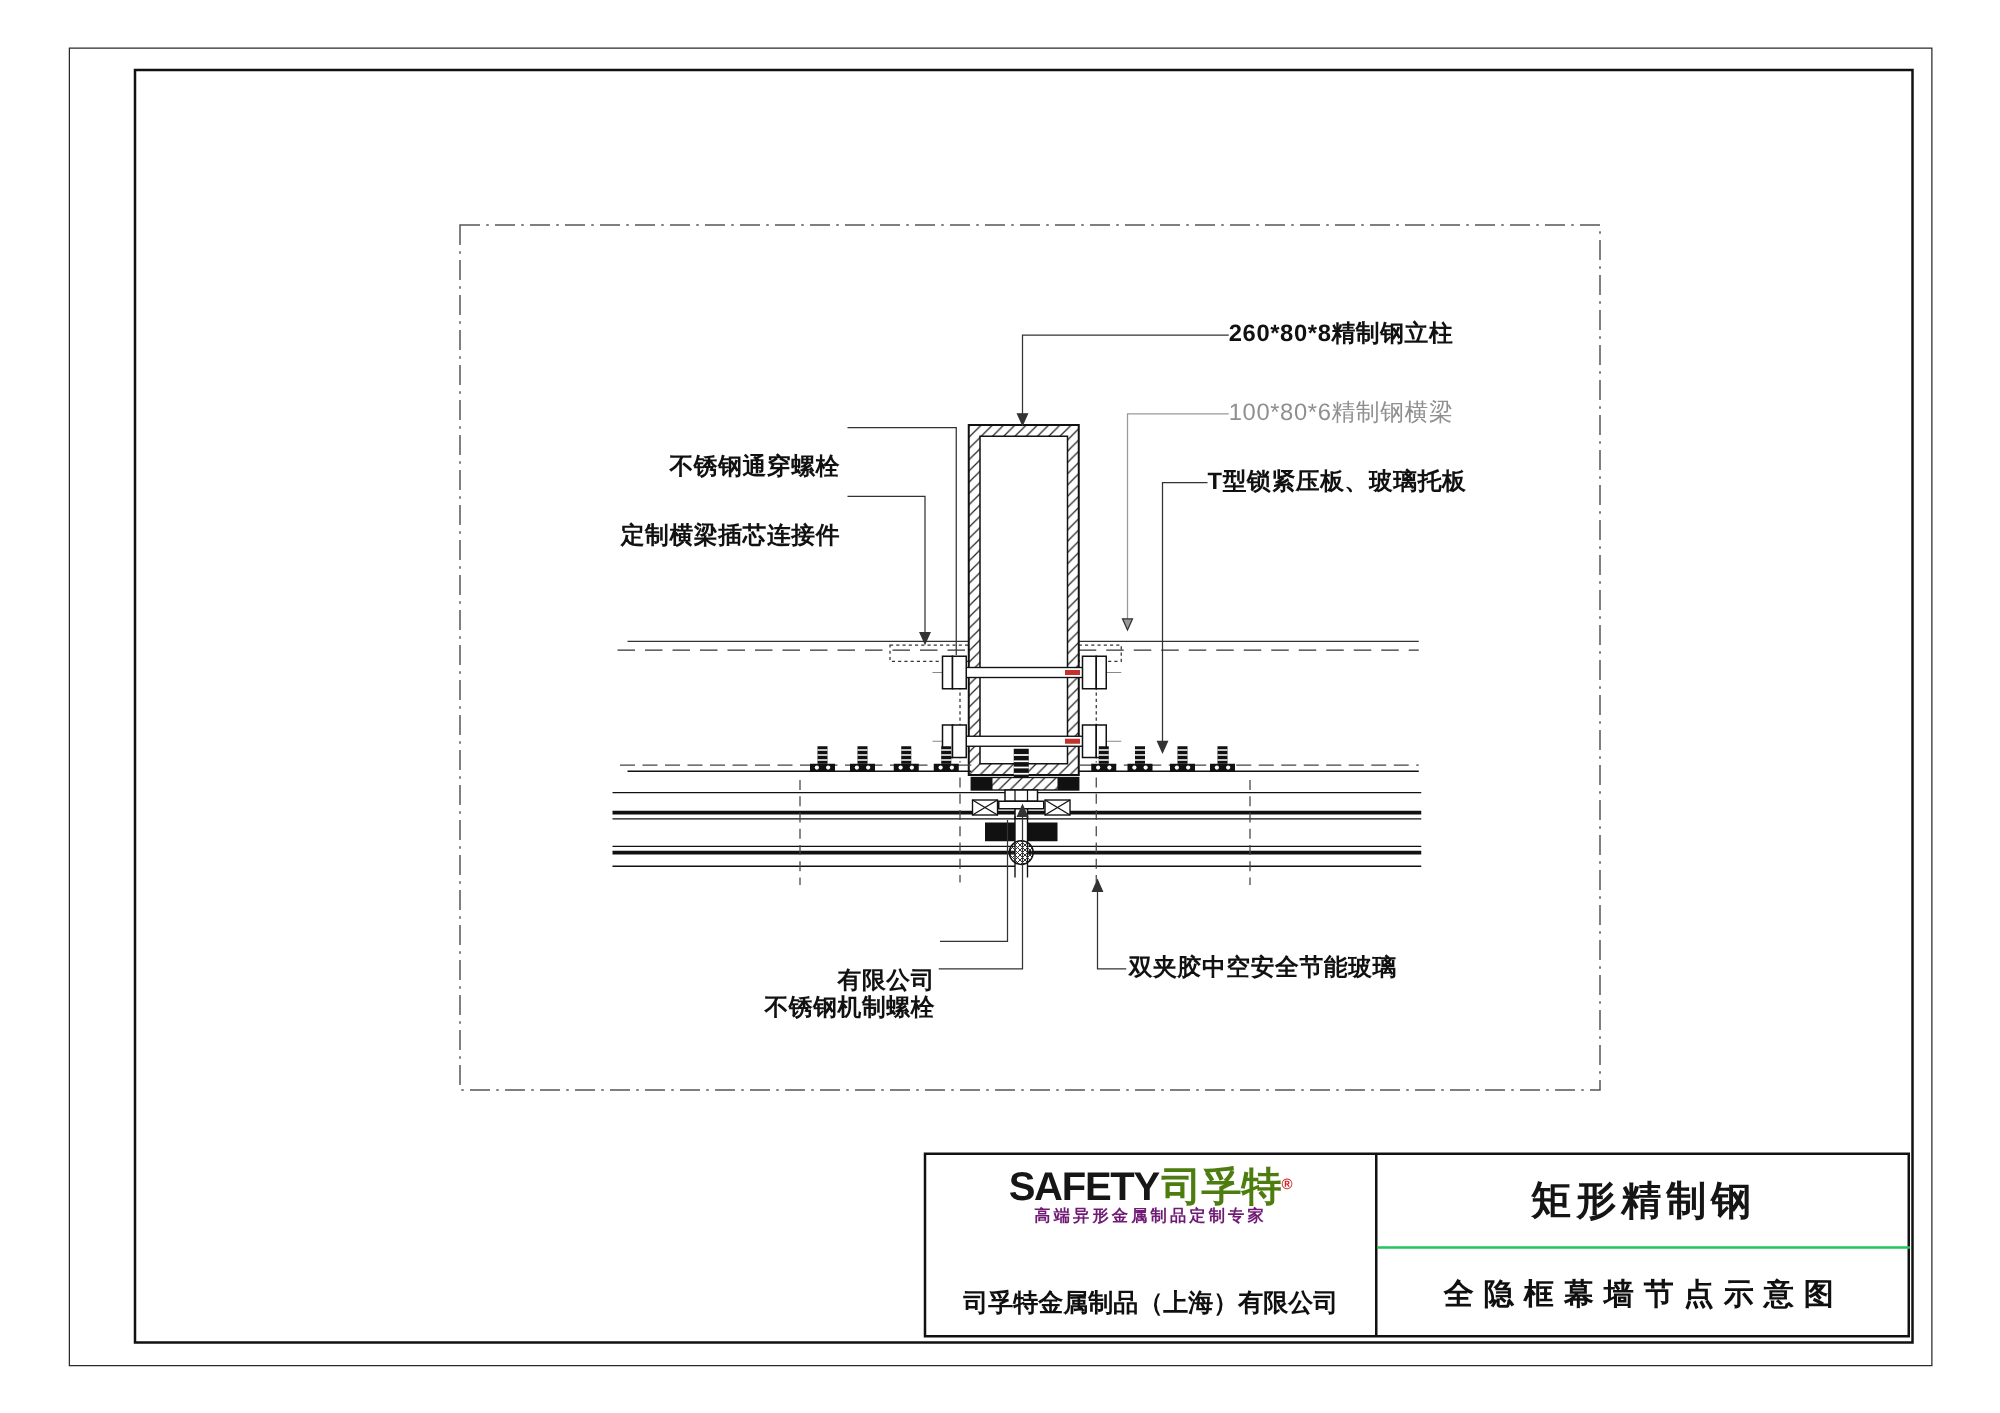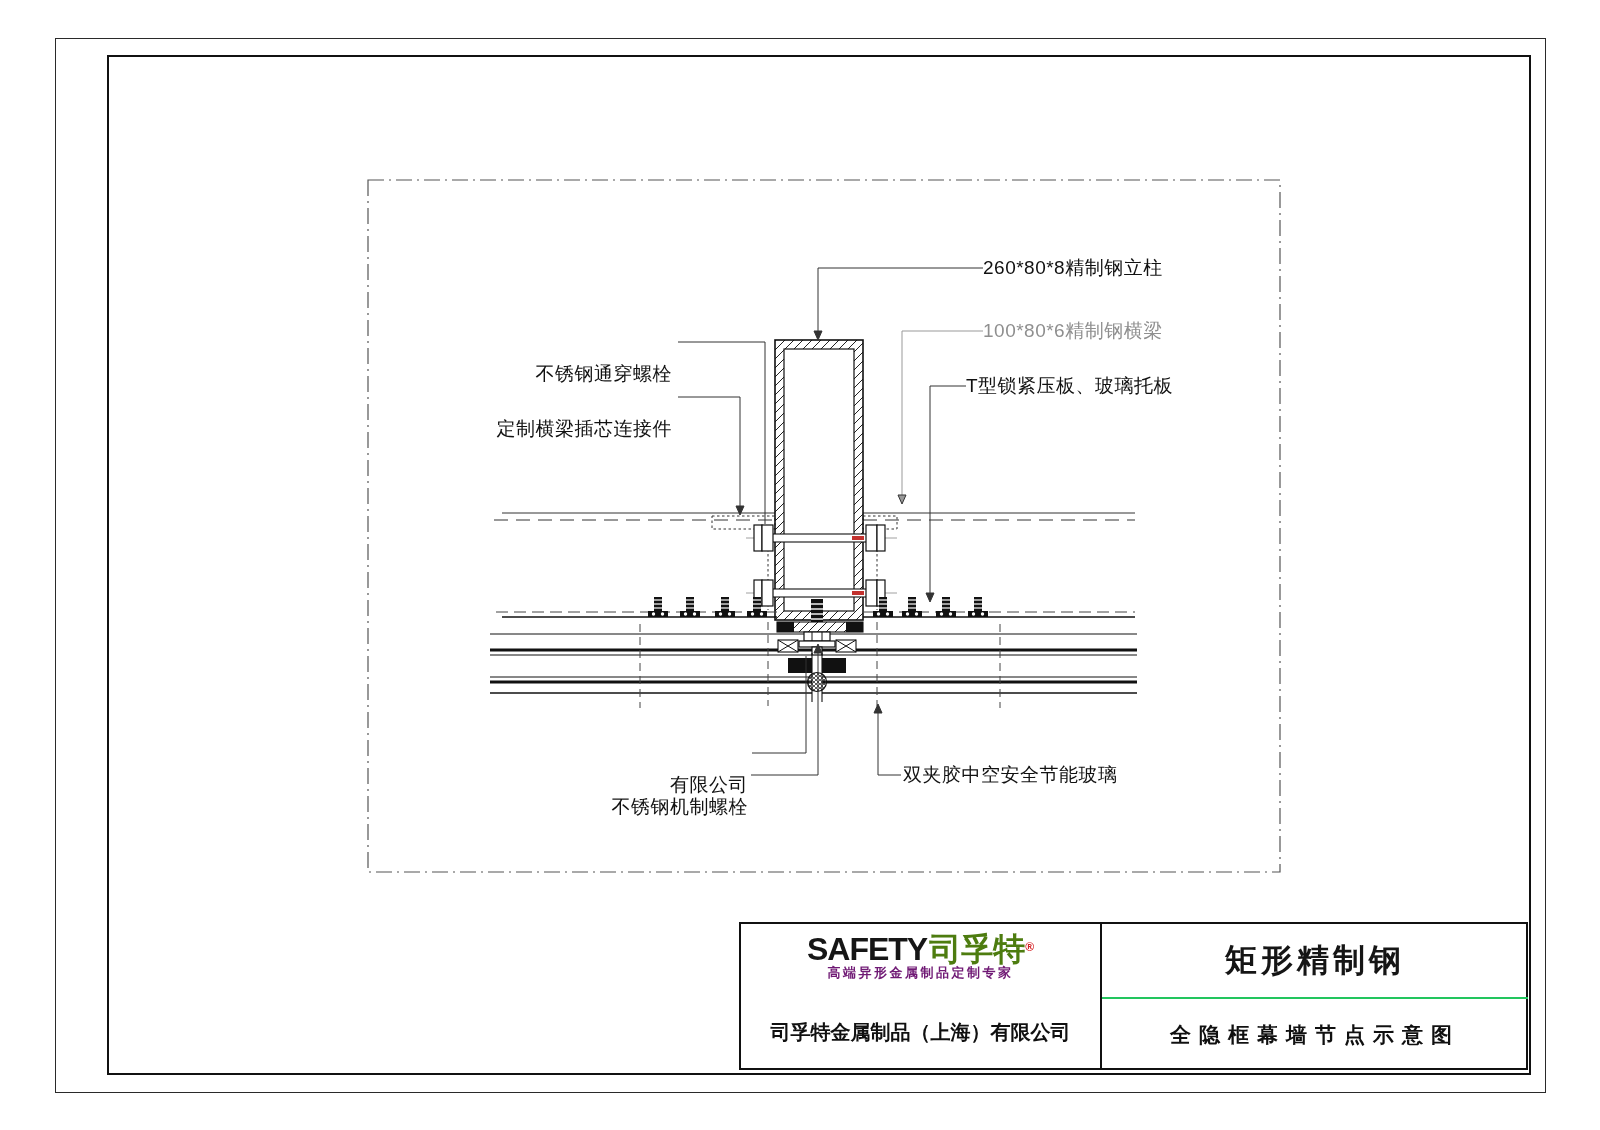--- a/index.html
+++ b/index.html
@@ -3,47 +3,47 @@
 <meta charset="utf-8">
 <style>
   html,body{margin:0;padding:0;background:#fff;}
   .page{position:relative;width:1600px;height:1130px;background:#fff;overflow:hidden;
         font-family:"Liberation Sans",sans-serif;}
   .frame-outer{position:absolute;left:55px;top:38px;width:1489px;height:1053px;
                border:1.5px solid #2a2a2a;}
   .frame-inner{position:absolute;left:107px;top:55px;width:1420px;height:1016px;
                border:2.5px solid #111;}
   svg.draw{position:absolute;left:0;top:0;z-index:2;}
-  .cad-label{position:absolute;z-index:3;font-size:19px;font-weight:400;color:#111;
+  .cad-label{position:absolute;z-index:3;font-size:19px;font-weight:700;color:#111;
              line-height:22px;white-space:nowrap;letter-spacing:0.5px;}
   .cad-label.gray{color:#8f8f8f;font-weight:400;}
   .cad-label.r{text-align:right;margin-top:32px;}
   
   .tblock{position:absolute;left:739px;top:922px;width:789px;height:148px;z-index:4;
           border:2px solid #111;box-sizing:border-box;background:#fff;}
   .tb-left{position:absolute;left:0;top:0;width:361px;height:100%;box-sizing:border-box;
            border-right:2px solid #111;display:flex;flex-direction:column;align-items:center;
-           justify-content:space-between;padding:8px 0 22px 0;}
+           justify-content:space-between;padding:8px 0 12px 0;}
   .tb-cell-top{position:absolute;left:361px;top:0;width:426px;height:75px;box-sizing:border-box;
                border-bottom:2px solid #22c55e;display:flex;align-items:center;justify-content:center;}
   .tb-cell-bot{position:absolute;left:361px;top:77px;width:426px;height:67px;
                display:flex;align-items:center;justify-content:center;}
   .logo-line{display:flex;align-items:flex-start;line-height:34px;}
   .logo-safety{font-size:32px;font-weight:900;color:#161616;letter-spacing:-1px;
                font-family:"Liberation Sans",sans-serif;}
   .logo-brand{font-size:32px;font-weight:900;color:#4d7c0f;margin-left:2px;
               font-family:"DejaVu Sans",sans-serif;}
   .logo-reg{font-size:12px;color:#d42023;font-weight:700;margin-top:-2px;}
   .logo-tagline{font-size:13px;letter-spacing:2.5px;color:#701a75;margin-top:-2px;
                 font-weight:600;}
   .company{font-size:20px;font-weight:700;color:#101010;letter-spacing:0px;
            font-family:"Liberation Serif",serif;white-space:nowrap;}
   .tb-product{font-size:32px;font-weight:600;color:#151515;letter-spacing:4px;
               font-family:"Liberation Serif",serif;}
-  .tb-title{font-size:21px;font-weight:700;color:#101010;letter-spacing:8px;
+  .tb-title{font-size:24px;font-weight:700;color:#101010;letter-spacing:8px;
             font-family:"Liberation Serif",serif;white-space:nowrap;}
 </style>
 </head>
 <body>
 
 <div class="page">
 
   <div class="frame-outer"></div>
   <div class="frame-inner"></div>
 

